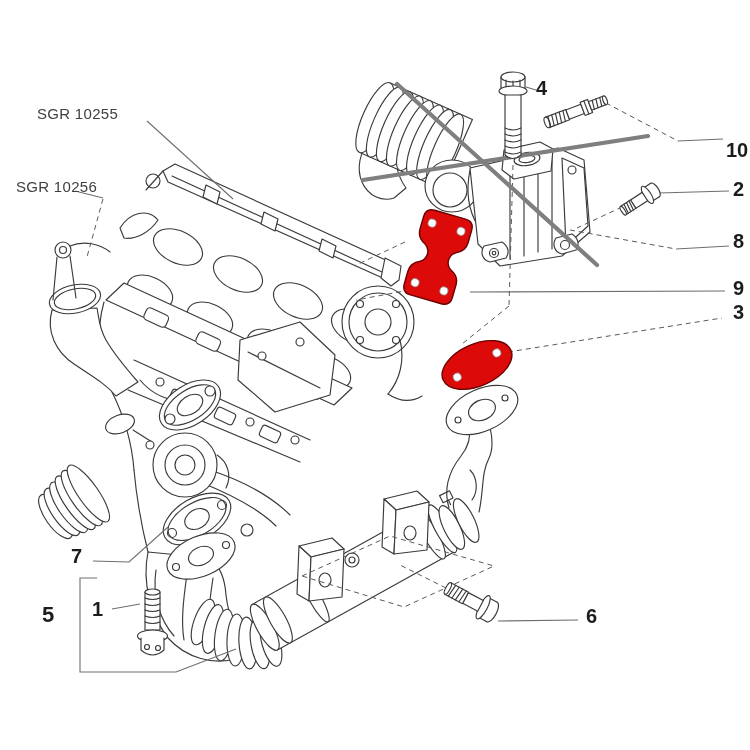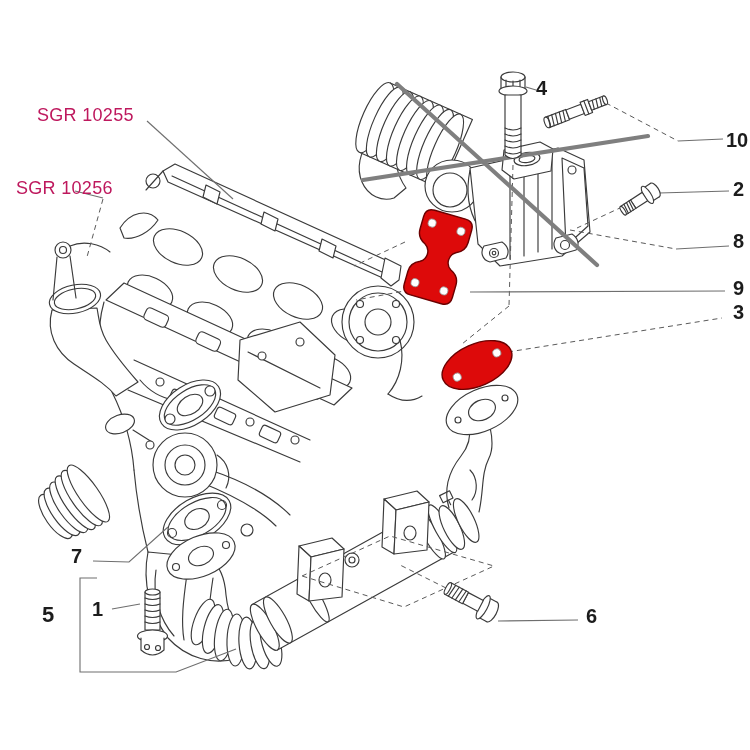--- a/index.html
+++ b/index.html
@@ -1,21 +1,21 @@
 <!DOCTYPE html>
 <html><head>
 <meta charset="utf-8">
 <style>
   html,body{margin:0;padding:0;background:#ffffff;}
   #stage{position:relative;width:750px;height:750px;background:#ffffff;overflow:hidden;
          font-family:"Liberation Sans", sans-serif;}
   #art{position:absolute;left:0;top:0;}
   .callout{position:absolute;font-weight:bold;font-size:20px;color:#1c1c1c;line-height:1;}
   .callout.big{font-size:22px;}
-  .reflabel{position:absolute;font-size:18px;color:#be185d;line-height:1;letter-spacing:.3px;}
+  .reflabel{position:absolute;font-size:15px;color:#404040;line-height:1;letter-spacing:.3px;}
   
   .art-l{fill:none;stroke:#3a3a3a;stroke-width:1.15;stroke-linecap:round;stroke-linejoin:round;}
   .wf{fill:#ffffff;stroke:#3a3a3a;stroke-width:1.15;stroke-linecap:round;stroke-linejoin:round;}
   .leader{fill:none;stroke:#6e6e6e;stroke-width:1.1;}
   .dash{fill:none;stroke:#5a5a5a;stroke-width:1;stroke-dasharray:5 4;}
   .cross{fill:none;stroke:#7f7f7f;stroke-width:4.2;stroke-linecap:round;}
   .redpart{stroke:#6b0000;stroke-width:1.4;}
   .hole{fill:#ffffff;stroke:#9a9a9a;stroke-width:.8;}
 </style>
 </head>
@@ -362,15 +362,15 @@
 
   <div class="callout" style="left:92px;top:599px;">1</div>
   <div class="callout" style="left:733px;top:179px;">2</div>
   <div class="callout" style="left:733px;top:302px;">3</div>
   <div class="callout" style="left:536px;top:78px;">4</div>
   <div class="callout big" style="left:42px;top:604px;">5</div>
   <div class="callout" style="left:586px;top:606px;">6</div>
   <div class="callout" style="left:71px;top:546px;">7</div>
   <div class="callout" style="left:733px;top:231px;">8</div>
   <div class="callout" style="left:733px;top:278px;">9</div>
-  <div class="callout" style="left:726px;top:130px;">10</div>
+  <div class="callout" style="left:726px;top:140px;">10</div>
 
 </div>
 
 </body></html>

